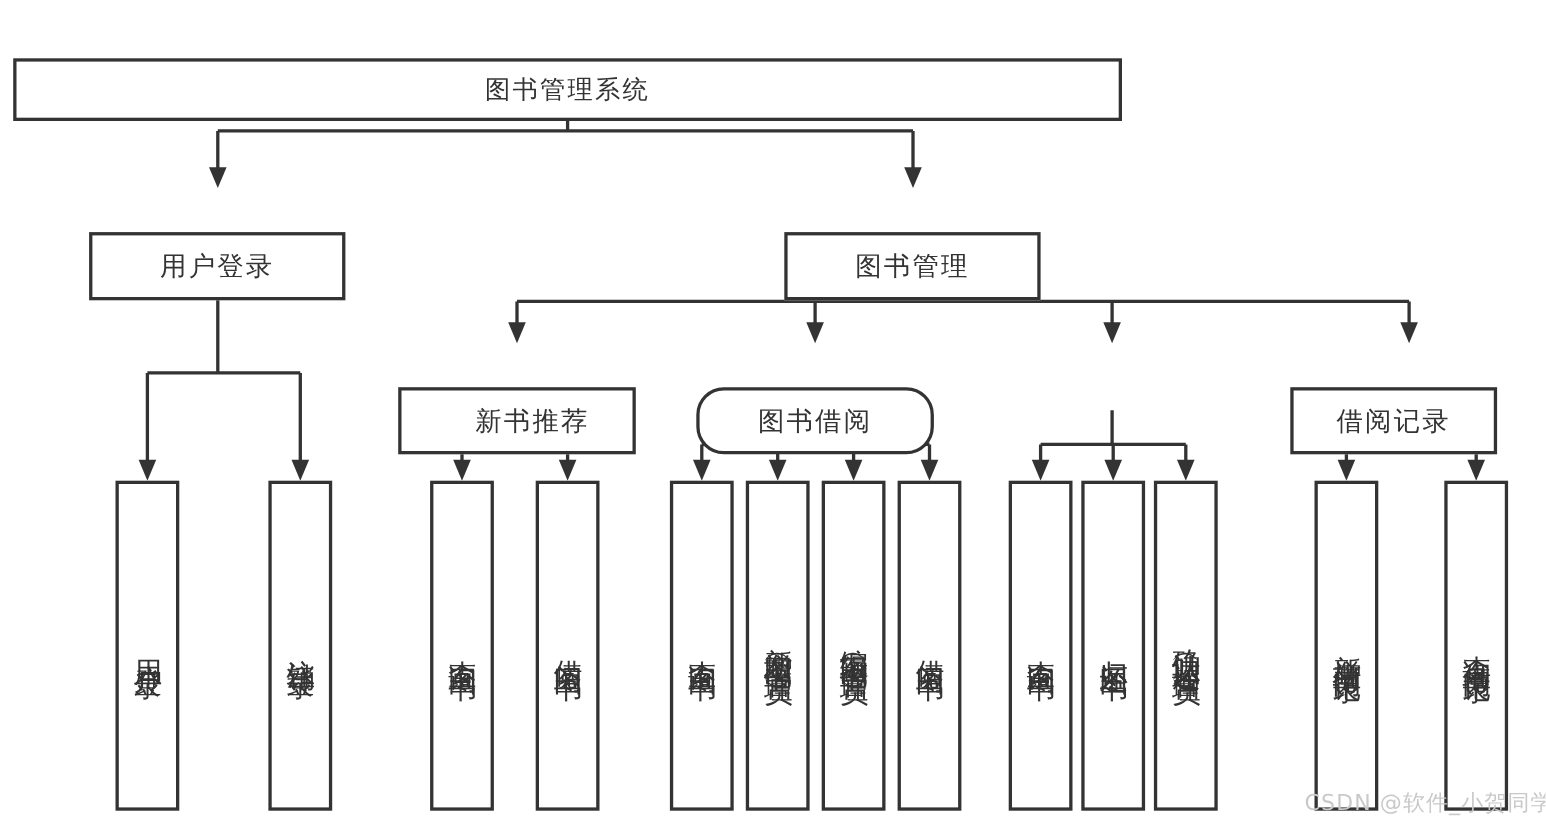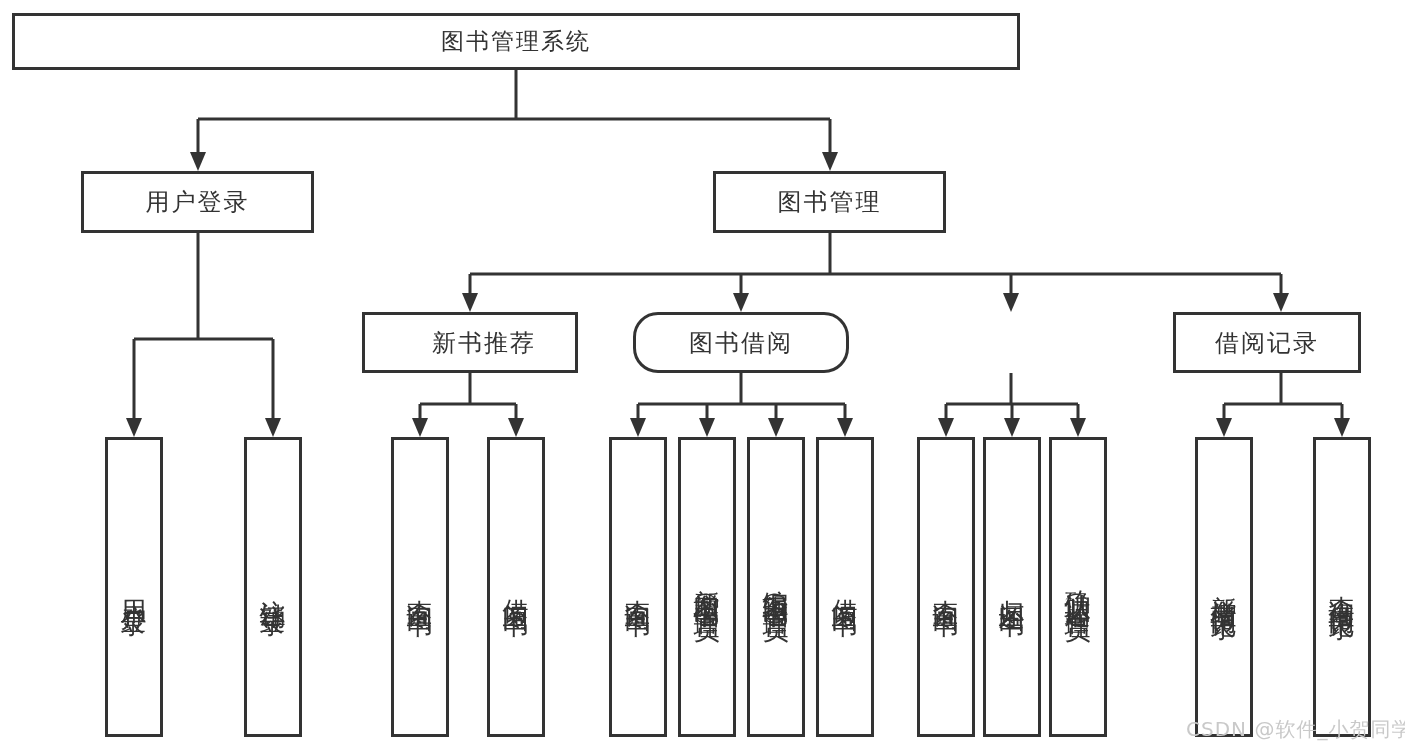--- a/index.html
+++ b/index.html
@@ -23,21 +23,21 @@
   .box{
     position:absolute;
     box-sizing:border-box;
     background:var(--box-bg);
     border:3px solid var(--line);
     color:var(--text);
     display:flex;align-items:center;justify-content:center;
     z-index:2;
     letter-spacing:2px;
   }
-  .hbox{font-size:24px;}
+  .hbox{font-size:24px;margin-top:40px;}
   .title{font-size:23px;}
   .col{
     writing-mode:vertical-rl;
     text-orientation:mixed;
     font-size:26px;
     letter-spacing:4px;
     line-height:1;
     text-align:center;
   }
   .watermark{

